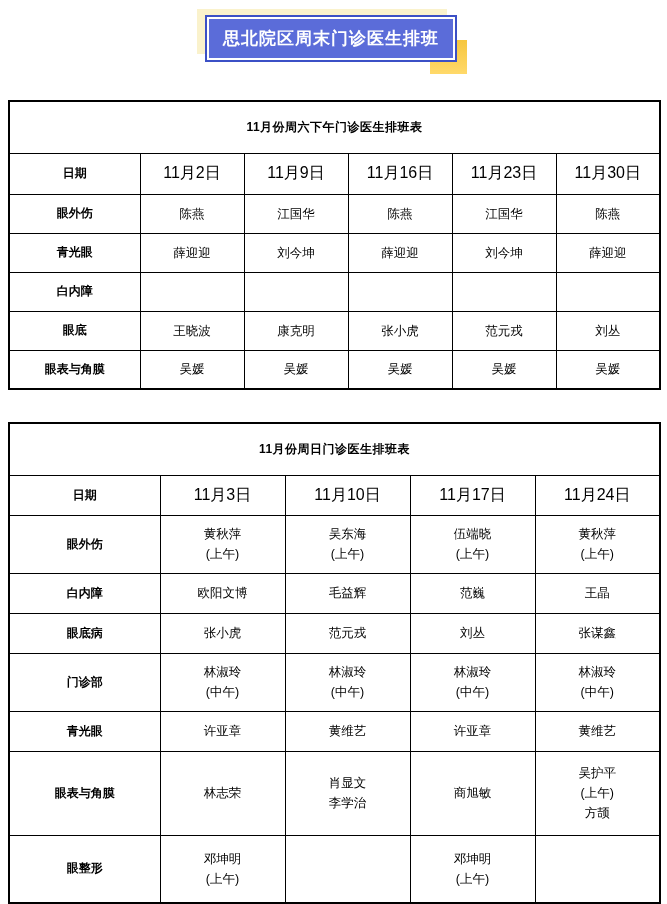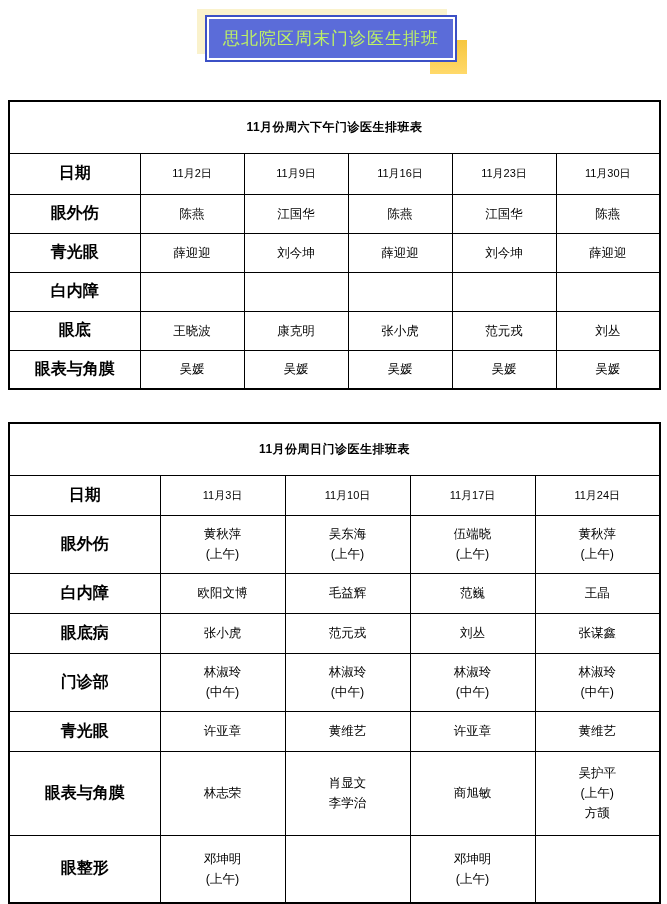--- a/index.html
+++ b/index.html
@@ -16,34 +16,34 @@
   .banner-area{position:relative;height:100px;}
   .accent-cream{position:absolute;left:197px;top:9px;width:250px;height:45px;background:var(--accent_cream);}
   .accent-gold{position:absolute;left:430px;top:40px;width:37px;height:34px;
     background:linear-gradient(180deg,var(--accent_gold),var(--accent_gold_light));}
   .banner{
     position:absolute;left:205px;top:15px;width:252px;height:47px;
     background:var(--banner_blue);border:2px solid var(--banner_border);
     box-shadow:inset 0 0 0 2px #ffffff;
     display:flex;align-items:center;justify-content:center;
   }
-  .banner span{color:#bef264;font-weight:normal;font-size:17px;letter-spacing:1px;}
+  .banner span{color:#ffffff;font-weight:bold;font-size:17px;letter-spacing:1px;}
   .tables{padding:0 8px;}
   .table-host + .table-host{margin-top:32px;}
   table.sched{
     border-collapse:collapse;table-layout:fixed;width:651px;
     border:2px solid var(--table_border);
   }
   table.sched td{
     border:1px solid var(--table_border);
     text-align:center;vertical-align:middle;padding:0;overflow:hidden;
   }
   td.ttl{font-weight:bold;font-size:12px;letter-spacing:0.5px;}
-  td.lbl{font-weight:bold;font-size:16px;}
-  td.date{font-size:11px;margin-top:32px;}
+  td.lbl{font-weight:bold;font-size:12px;}
+  td.date{font-size:16px;margin-top:32px;}
   td.cell{font-size:12.5px;}
   td.cell .line{line-height:20px;text-align:center;}
 </style>
 </head>
 <body>
 
 <div class="banner-area">
   <div class="accent-cream"></div>
   <div class="accent-gold"></div>
   <div class="banner">

